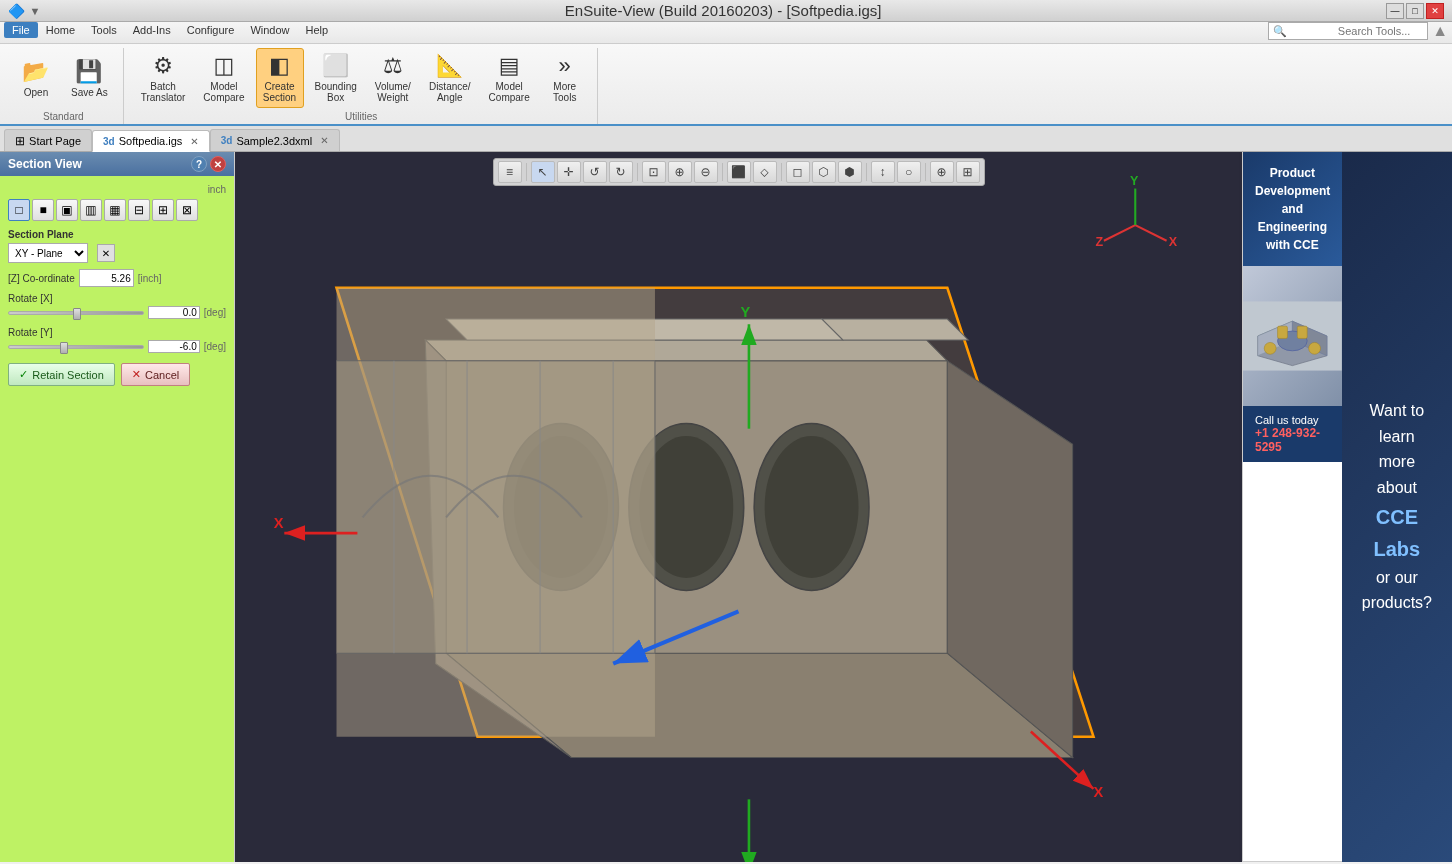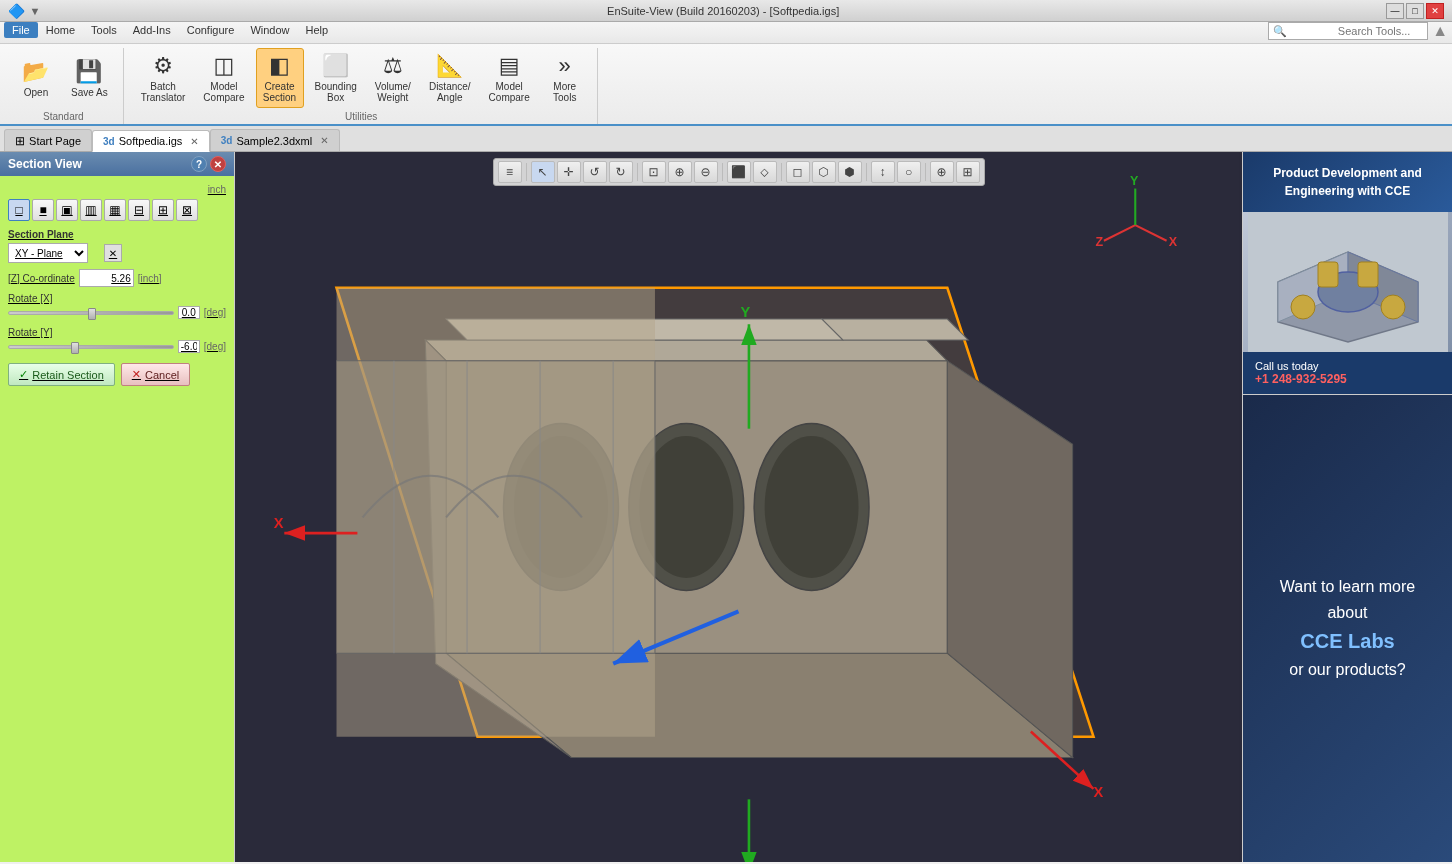--- a/index.html
+++ b/index.html
@@ -153,36 +153,36 @@
     .panel-close-btn, .panel-help-btn {
       width: 16px; height: 16px;
       border-radius: 50%;
       display: flex; align-items: center; justify-content: center;
       font-size: 10px; font-weight: bold;
       cursor: pointer;
     }
     .panel-help-btn { background: #5080b0; color: white; border: 1px solid #80a0c0; }
     .panel-close-btn { background: #c04040; color: white; border: 1px solid #e06060; }
 
-    #section-panel-body { padding: 8px; flex: 1; text-decoration: underline; }
+    #section-panel-body { padding: 8px; flex: 1; }
 
     .panel-unit { text-align: right; font-size: 10px; color: #666; margin-bottom: 4px; }
 
     .icon-row { display: flex; gap: 2px; margin-bottom: 8px; flex-wrap: wrap; }
     .icon-btn {
       width: 22px; height: 22px;
       background: linear-gradient(to bottom, #f8f8f8, #e0e0e0);
       border: 1px solid #aaa;
       display: flex; align-items: center; justify-content: center;
       font-size: 12px; cursor: pointer; border-radius: 2px;
     }
     .icon-btn.active { background: #c8d8f0; border-color: #4080c0; }
 
     .section-label { font-size: 10px; color: #333; margin-bottom: 3px; font-weight: bold; }
-    .plane-row { display: flex; align-items: center; gap: 16px; margin-bottom: 6px; }
+    .plane-row { display: flex; align-items: center; gap: 9px; margin-bottom: 6px; }
     .plane-select {
       font-size: 10px; padding: 1px 2px;
       border: 1px solid #aaa; background: white;
       width: 80px; height: 20px;
     }
     .plane-btn { width: 18px; height: 18px; background: #e0e0e0; border: 1px solid #aaa; cursor: pointer; font-size: 10px; display: flex; align-items: center; justify-content: center; }
     .coord-label { font-size: 10px; color: #333; min-width: 50px; }
     .coord-input {
       width: 55px; height: 18px; font-size: 10px;
       border: 1px solid #aaa; padding: 0 2px; text-align: right;
@@ -195,21 +195,21 @@
     .slider-track {
       flex: 1; height: 4px; background: linear-gradient(to right, #ccc, #999);
       border: 1px solid #aaa; position: relative; border-radius: 2px;
     }
     .slider-thumb {
       width: 8px; height: 12px; background: linear-gradient(to bottom, #e0e0e0, #b0b0b0);
       border: 1px solid #888; border-radius: 1px;
       position: absolute; top: -4px; left: 40%;
       cursor: pointer;
     }
-    .rotate-val { width: 22px; font-size: 10px; text-align: center; border: 1px solid #aaa; padding: 0 2px; background: white; }
+    .rotate-val { width: 52px; font-size: 10px; text-align: right; border: 1px solid #aaa; padding: 0 2px; background: white; }
     .rotate-unit { font-size: 10px; color: #666; }
 
     .action-row { display: flex; gap: 6px; margin-top: 10px; }
     .action-btn {
       display: flex; align-items: center; gap: 4px;
       padding: 4px 10px; font-size: 11px;
       border: 1px solid #aaa; cursor: pointer; border-radius: 2px;
     }
     .btn-retain { background: linear-gradient(to bottom, #e8ffe8, #c0e8c0); border-color: #80b080; color: #1a5a1a; }
     .btn-cancel { background: linear-gradient(to bottom, #ffe8e8, #e8c0c0); border-color: #c08080; color: #5a1a1a; }
@@ -246,21 +246,20 @@
       font-size: 12px; cursor: pointer; color: #444;
     }
     .vp-sep { width: 1px; height: 18px; background: #bbb; margin: 0 2px; }
 
     
     #side-panel {
       width: 210px;
       background: #e8e8e8;
       border-left: 1px solid #ccc;
       display: flex;
-      flex-direction: column;
       flex-shrink: 0;
     }
     .ad-card {
       background: white;
       border-bottom: 1px solid #ccc;
       overflow: hidden;
     }
     .ad-card-top {
       background: linear-gradient(135deg, #1a3a6a 0%, #2a5a9a 100%);
       color: white;
@@ -322,21 +321,21 @@
     }
   </style>
 </head>
 <body>
 
 <div id="title-bar">
   <div style="display:flex;align-items:center;gap:4px;">
     <span style="font-size:14px;">🔷</span>
     <span style="font-size:11px;color:#666;">▼</span>
   </div>
-  <span style="font-size:11px;color:#333;margin-left:20px;">EnSuite-View (Build 20160203) - [Softpedia.igs]</span>
+  <span style="font-size:15px;color:#333;margin-left:20px;">EnSuite-View (Build 20160203) - [Softpedia.igs]</span>
   <div id="title-controls" style="display:flex;gap:2px;">
     <div class="title-btn">—</div>
     <div class="title-btn">□</div>
     <div class="title-btn" style="background:#e04040;color:white;border-color:#c02020;">✕</div>
   </div>
 </div>
 
 <div id="menu-bar">
   <div class="menu-item active">File</div>
   <div class="menu-item">Home</div>

